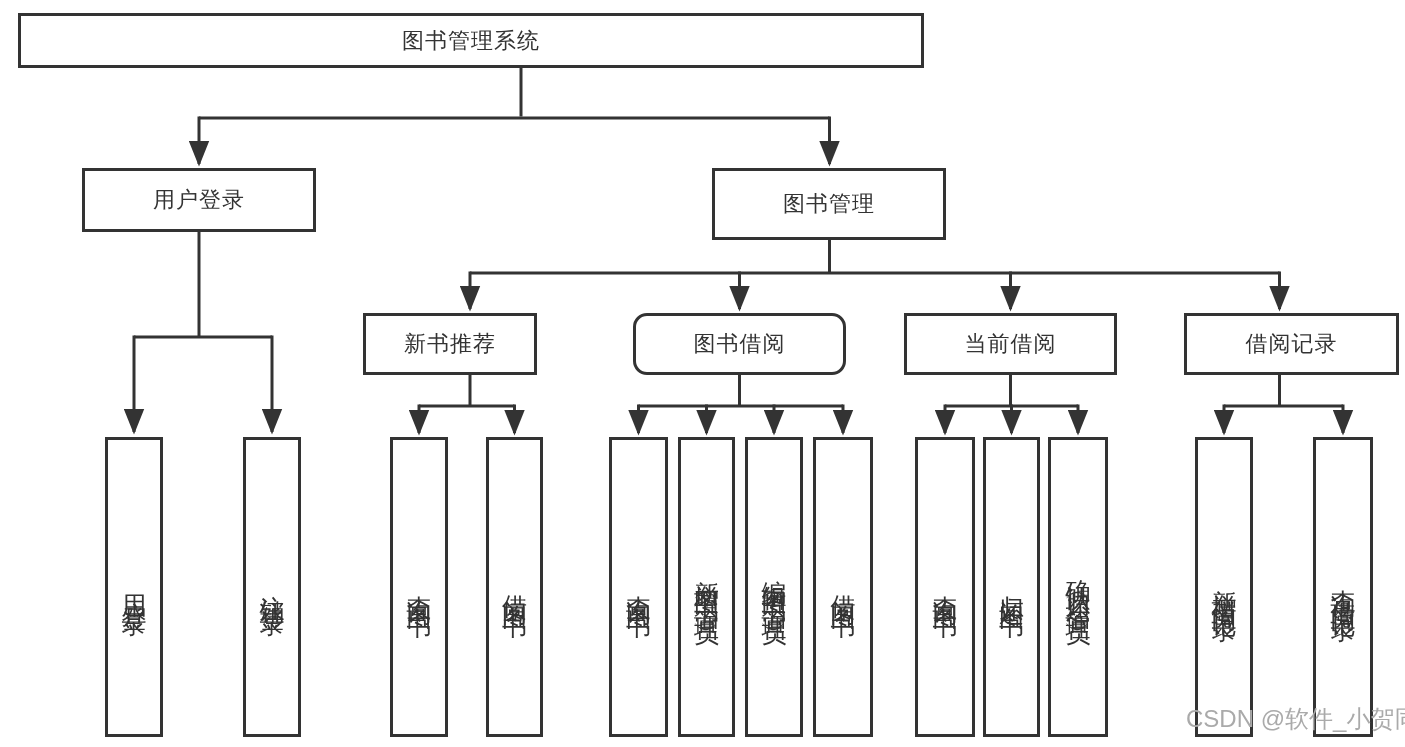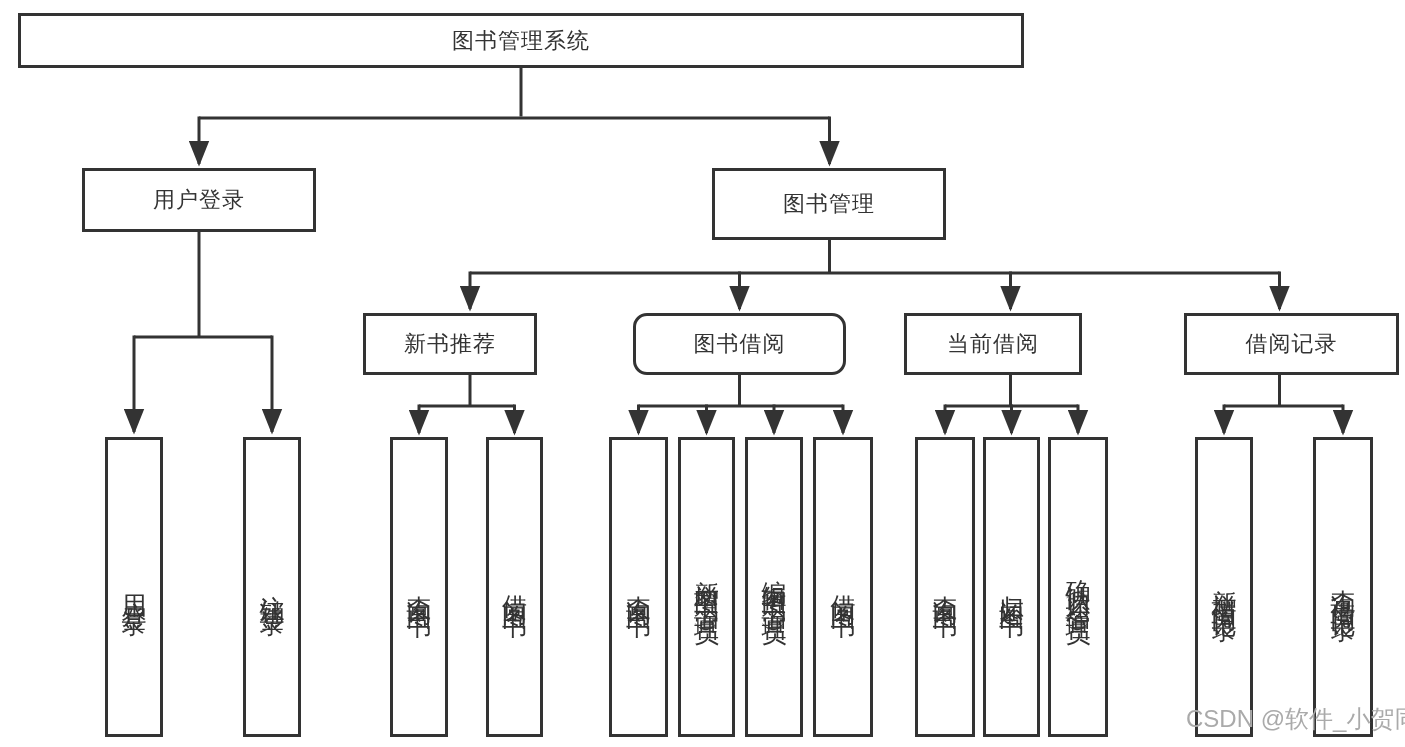--- a/index.html
+++ b/index.html
@@ -107,38 +107,38 @@
       <path d="M1011.5 404.5 V433" marker-end="url(#arw)"></path>
       <path d="M1078 404.5 V433" marker-end="url(#arw)"></path>
 
       <path d="M1279.5 373 V406"></path>
       <path d="M1224 406 H1343"></path>
       <path d="M1224 404.5 V433" marker-end="url(#arw)"></path>
       <path d="M1343 404.5 V433" marker-end="url(#arw)"></path>
     </g>
   </svg>
 
-  <div class="node" style="left:18px; top:13px; width:1006px; height:55px;">
+  <div class="node" style="left:18px; top:13px; width:906px; height:55px;">
     <span class="lbl">图书管理系统</span>
   </div>
 
   <div class="node" style="left:82px; top:168px; width:234px; height:64px;">
     <span class="lbl">用户登录</span>
   </div>
   <div class="node" style="left:712px; top:168px; width:234px; height:72px;">
     <span class="lbl">图书管理</span>
   </div>
 
   <div class="node" style="left:363px; top:313px; width:174px; height:62px;">
     <span class="lbl">新书推荐</span>
   </div>
   <div class="node" style="left:633px; top:313px; width:213px; height:62px;border-radius:14px;">
     <span class="lbl">图书借阅</span>
   </div>
-  <div class="node" style="left:904px; top:313px; width:178px; height:62px;">
+  <div class="node" style="left:904px; top:313px; width:213px; height:62px;">
     <span class="lbl">当前借阅</span>
   </div>
   <div class="node" style="left:1184px; top:313px; width:215px; height:62px;">
     <span class="lbl">借阅记录</span>
   </div>
 
   <div class="node leaf" style="left:105px; width:58px;">
     <span class="vlbl">用户登录</span>
   </div>
   <div class="node leaf" style="left:243px; width:58px;">

